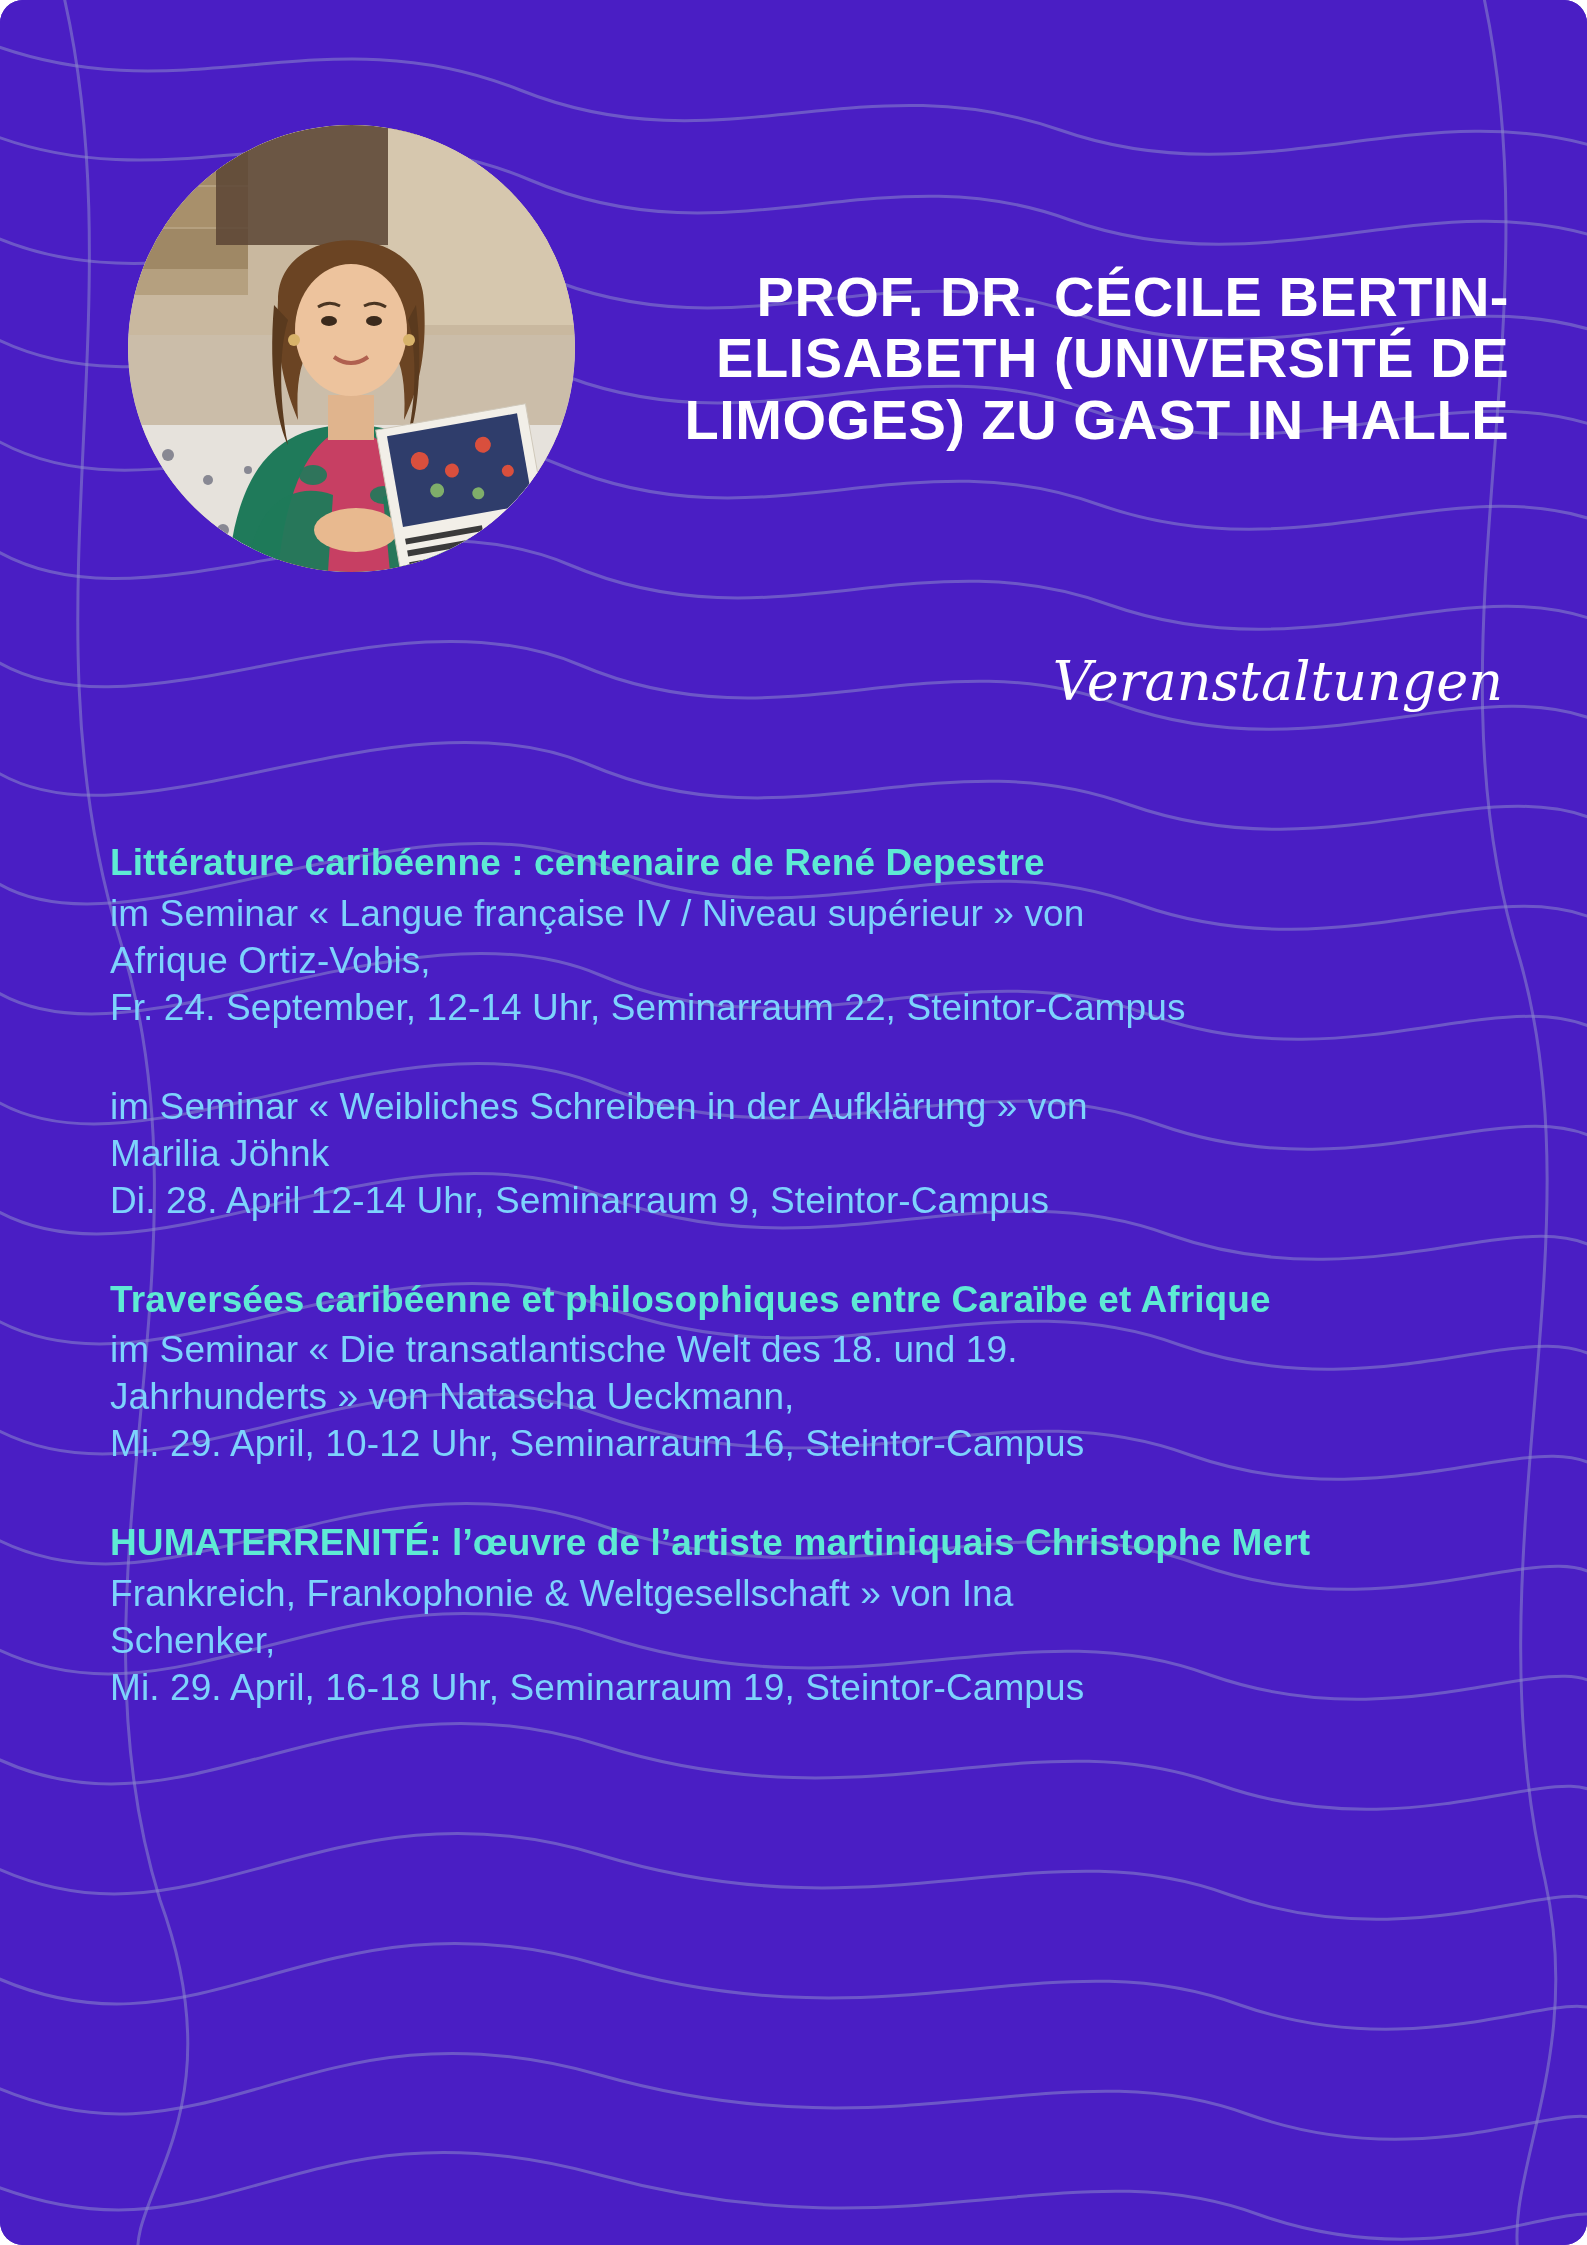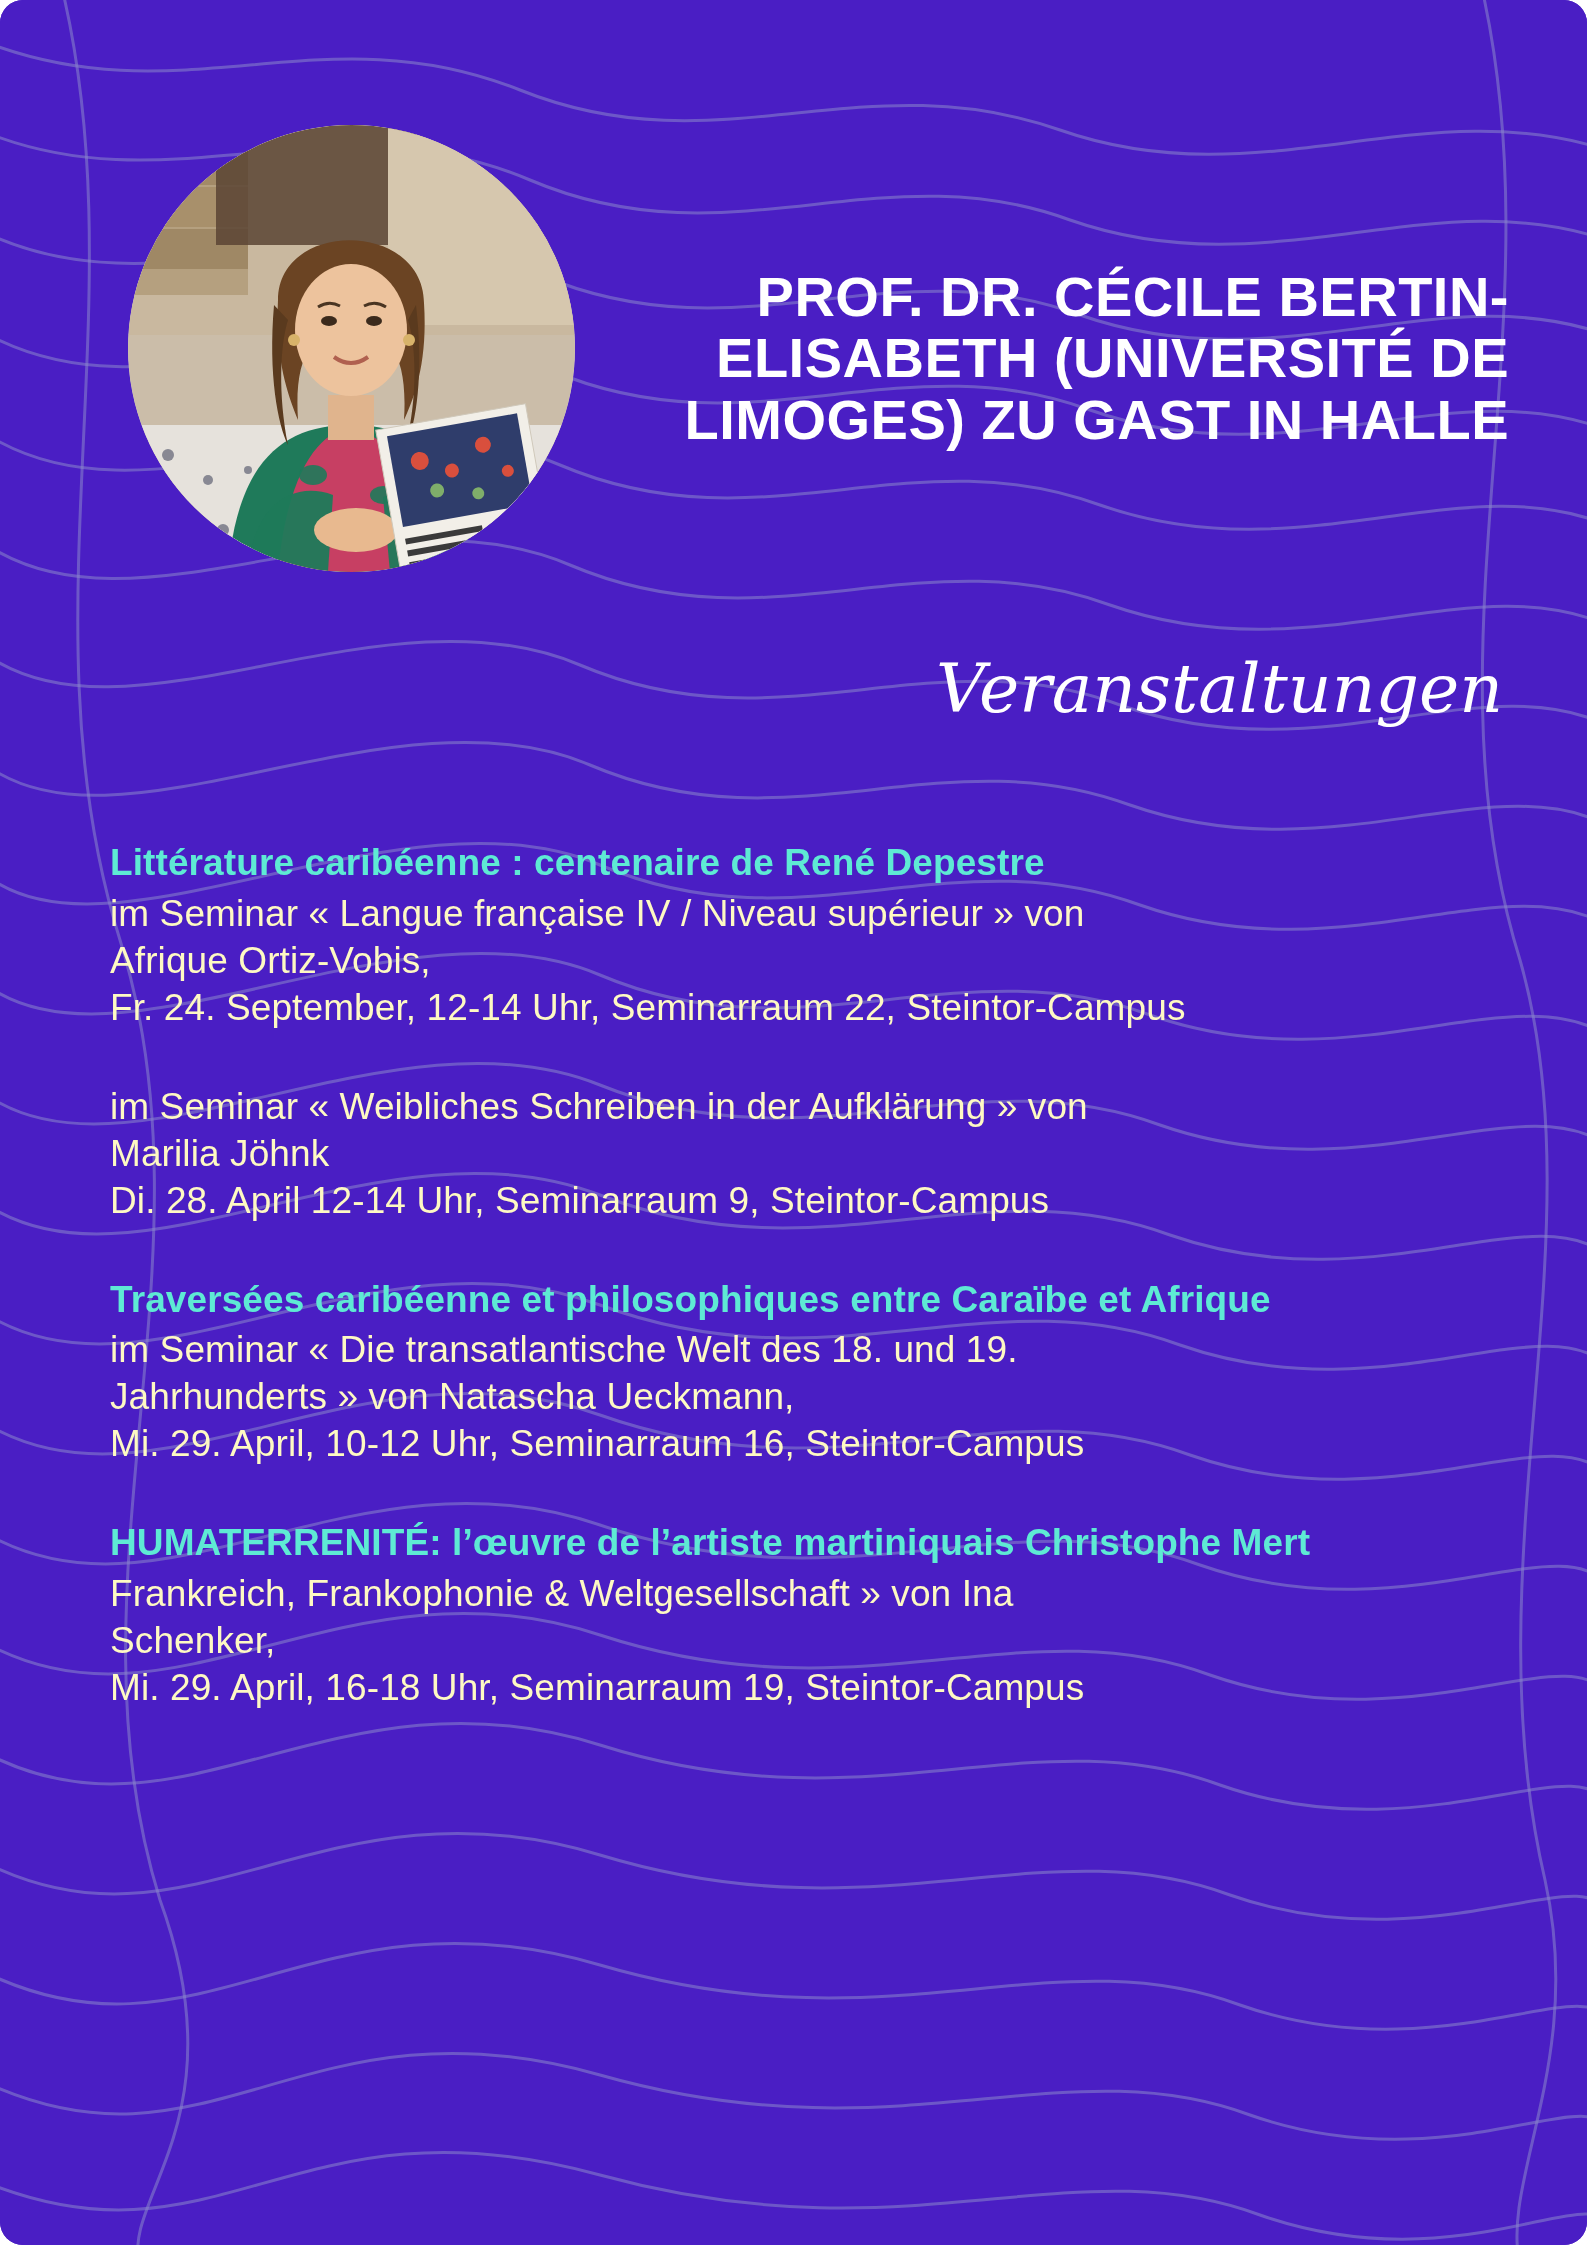--- a/index.html
+++ b/index.html
@@ -63,21 +63,21 @@
   .script-title {
     position: absolute;
     right: 84px;
     top: 655px;
     width: 900px;
     text-align: right;
     color: #ffffff;
     font-family: "DejaVu Serif", serif;
     font-style: italic;
     font-weight: 400;
-    font-size: 68px;
+    font-size: 54px;
     line-height: 1.0;
   }
 
   
   .events {
     position: absolute;
     left: 110px;
     top: 840px;
     width: 1360px;
   }
@@ -86,21 +86,21 @@
   }
   .event-title {
     color: #5eead4;
     font-weight: 700;
     font-size: 37px;
     line-height: 1.26;
     margin-bottom: 4px;
     letter-spacing: 0.1px;
   }
   .event-line {
-    color: #fef9c3;
+    color: #7dd3fc;
     font-weight: 300;
     font-size: 37px;
     line-height: 1.27;
     letter-spacing: 0.1px;
   }
 </style>
 </head>
 <body>
 
 <div class="poster">

